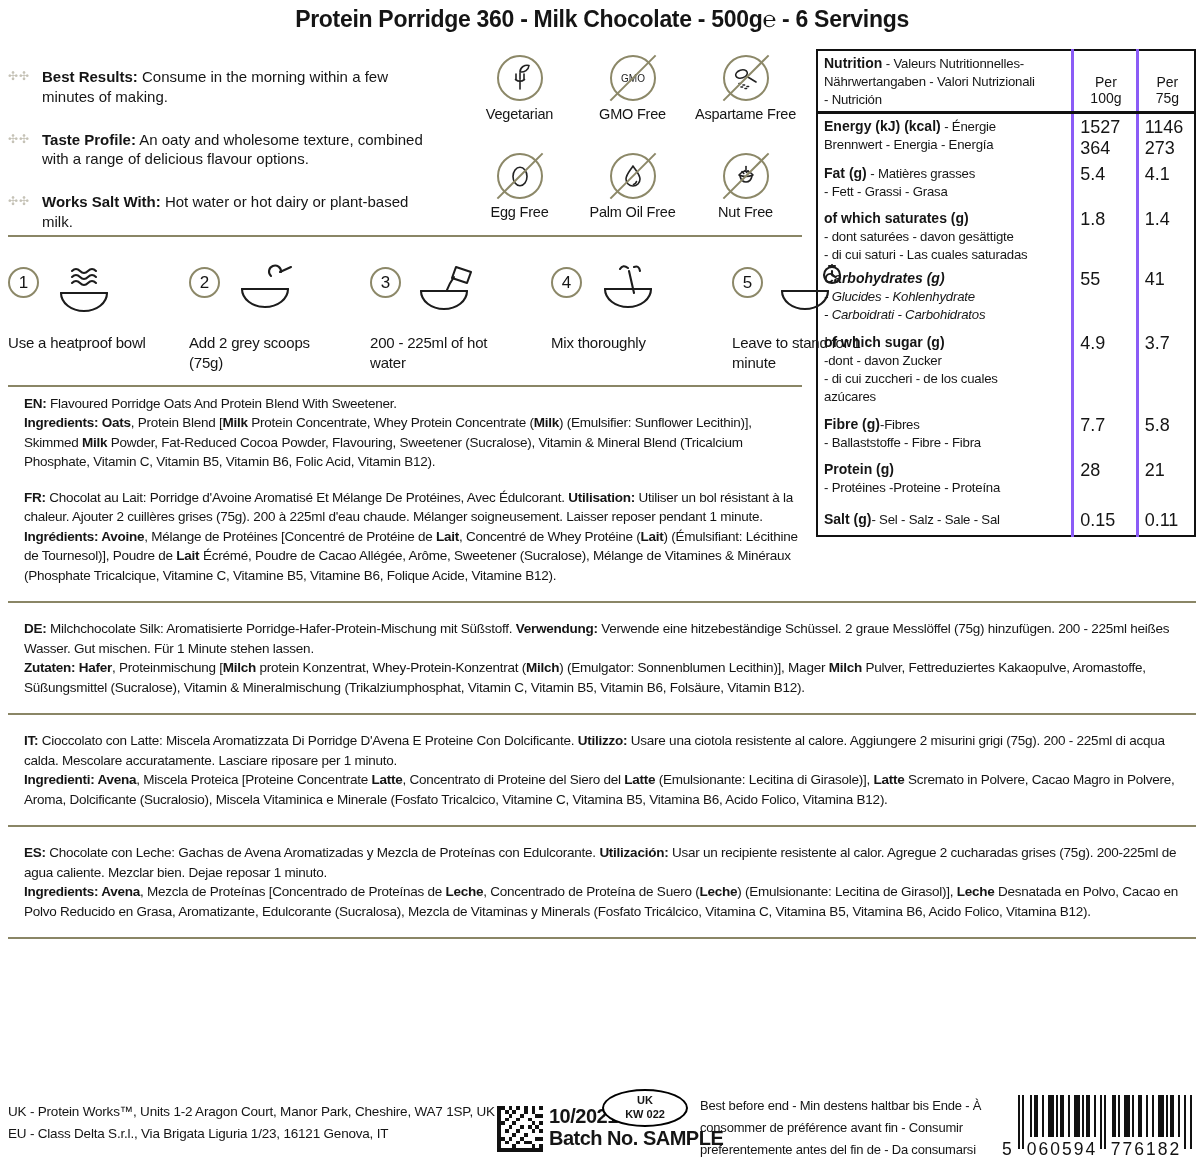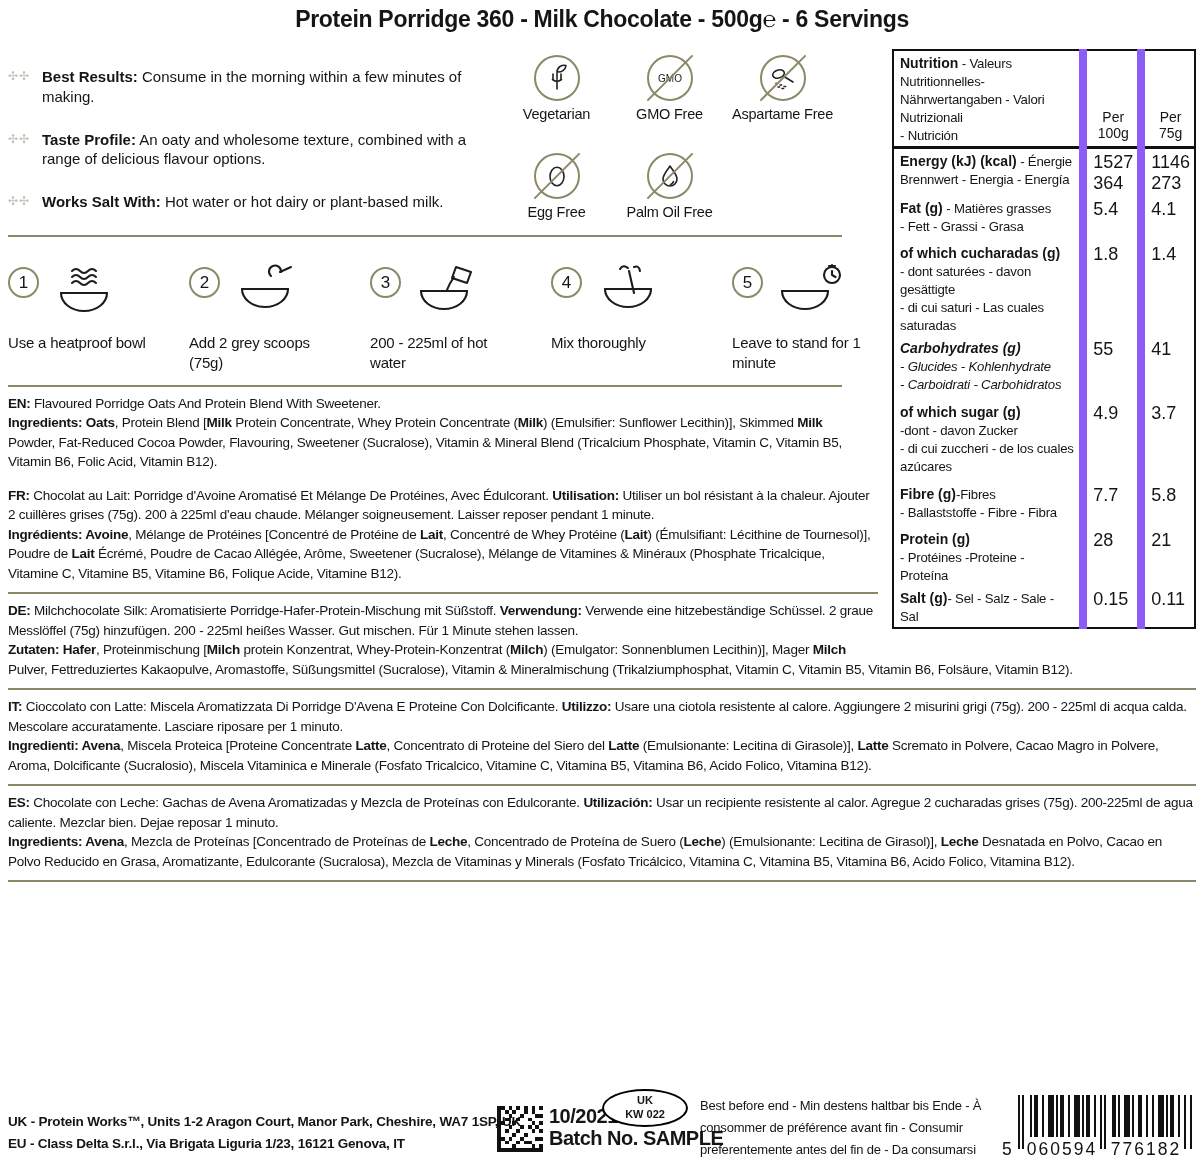--- a/index.html
+++ b/index.html
@@ -9,24 +9,24 @@
   }
   *{box-sizing:border-box;margin:0;padding:0;}
   html,body{background:#fff;}
   body{font-family:"Liberation Sans",sans-serif;color:var(--ink);}
   .page{position:relative;width:1202px;height:1162px;background:#fff;overflow:hidden;padding:4px 6px 0 8px;}
 
   
   .title{text-align:center;font-size:23px;font-weight:bold;letter-spacing:-0.3px;margin-top:2px;margin-bottom:16px;}
 
   
-  .nutrition-wrap{float:right;width:304px;margin-left:14px;margin-bottom:22px;}
+  .nutrition-wrap{float:right;width:380px;margin-left:14px;margin-bottom:22px;}
   table.nutrition{width:100%;border-collapse:collapse;border:2px solid #111;}
   table.nutrition td,table.nutrition th{vertical-align:top;padding:3px 4px 2px 6px;text-align:left;font-weight:normal;}
-  table.nutrition .vline{border-left:8px solid #8b5cf6;margin-top:20px;}
+  table.nutrition .vline{border-left:3px solid #8b5cf6;margin-top:20px;}
   table.nutrition tr.head th{border-bottom:3px solid #111;}
   .nut-bold{font-weight:bold;font-size:14px;}
   .nut-rest{font-size:13.2px;white-space:pre-line;letter-spacing:-0.2px;}
   .nut-colhead{vertical-align:bottom !important;text-align:center !important;font-size:14px;padding-bottom:5px !important;}
   td.num{ text-align:right;padding-right:5px;font-size:18px;white-space:pre-line;}
   .rh{height:62px;} .r1{height:48px;} .r2{height:45px;} .r3{height:60px;} .r4{height:64px;font-style:italic;}
   .r5{height:82px;} .r6{height:45px;} .r7{height:50px;} .r8{height:29px;}
 
   
   .intro-row{display:flex;height:186px;margin-right:354px;}
@@ -48,29 +48,29 @@
   .step{width:181px;flex:none;}
   .step-top{display:flex;align-items:flex-start;height:62px;}
   .step-num{width:31px;height:31px;flex:none;border:2.5px solid var(--olive);border-radius:50%;display:flex;align-items:center;justify-content:center;font-size:17px;margin-top:4px;}
   .step-icon{margin-left:13px;}
   .step-label{margin-top:8px;font-size:15px;line-height:1.32;max-width:142px;letter-spacing:-0.2px;}
   svg.lineart{stroke:#1c1c1c;fill:none;stroke-width:2.1;stroke-linecap:round;stroke-linejoin:round;}
   svg.glyph{stroke:#222;fill:none;stroke-width:1.6;stroke-linecap:round;stroke-linejoin:round;}
 
   
   .langs{font-size:13.5px;line-height:19.5px;letter-spacing:-0.25px;}
-  .lang-block{margin:0;}
+  .lang-block{margin:16px;}
   .lang-block .para{margin:0;}
   .mt-en{margin-top:7px;margin-right:354px;}
   .mt-fr{margin-top:14px;}
   .gap-div{margin-top:9px;margin-bottom:7px;}
 
   
   .footer{position:absolute;left:8px;right:6px;top:1085px;height:77px;}
-  .addr{position:absolute;left:0;top:26px;font-size:13.5px;line-height:1.65;letter-spacing:-0.2px;font-weight:bold;}
+  .addr{position:absolute;left:0;top:16px;font-size:13.5px;line-height:1.65;letter-spacing:-0.2px;}
   .dmx{position:absolute;left:489px;top:21px;}
   .batch{position:absolute;left:541px;top:21px;font-weight:bold;font-size:20px;line-height:1.08;letter-spacing:-0.5px;}
   .oval{position:absolute;left:594px;top:4px;width:86px;height:38px;border:2px solid #000000;border-radius:50%;background:#fff;display:flex;flex-direction:column;align-items:center;justify-content:center;font-size:11px;font-weight:bold;line-height:1.25;}
   .bb{position:absolute;left:692px;top:10px;width:316px;font-size:13px;line-height:1.68;letter-spacing:-0.2px;}
   .barcode{position:absolute;right:0;top:8px;}
   .barcode text{font-size:17.5px;letter-spacing:2px;fill:#111;font-family:"Liberation Sans",sans-serif;}
 </style>
 </head>
 <body>
 
@@ -101,21 +101,21 @@
         <td class="vline num">1146
 273</td>
       </tr>
       <tr>
         <td class="r2"><span class="nut-bold">Fat (g)</span><span class="nut-rest"> - Matières grasses
 - Fett - Grassi - Grasa</span></td>
         <td class="vline num">5.4</td>
         <td class="vline num">4.1</td>
       </tr>
       <tr>
-        <td class="r3"><span class="nut-bold">of which cucharadas (g)</span><span class="nut-rest">
+        <td class="r3"><span class="nut-bold">of which saturates (g)</span><span class="nut-rest">
 - dont saturées - davon gesättigte
 - di cui saturi - Las cuales saturadas</span></td>
         <td class="vline num">1.8</td>
         <td class="vline num">1.4</td>
       </tr>
       <tr>
         <td class="r4"><span class="nut-bold">Carbohydrates (g)</span><span class="nut-rest">
 - Glucides - Kohlenhydrate
 - Carboidrati - Carbohidratos</span></td>
         <td class="vline num">55</td>
@@ -205,20 +205,31 @@
         <div class="badge-label">Egg Free</div>
       </div>
       <div class="badge">
         <div class="badge-circle slashed">
           <svg class="glyph" width="28" height="28" viewBox="0 0 28 28">
             <path d="M14 4 c-4 6 -7 9 -7 13 a7 7 0 0 0 14 0 c0 -4 -3 -7 -7 -13 z"></path>
             <path d="M17.5 19.5 a4 4 0 0 1 -3 3"></path>
           </svg>
         </div>
         <div class="badge-label">Palm Oil Free</div>
+      </div>
+      <div class="badge">
+        <div class="badge-circle slashed">
+          <svg class="glyph" width="28" height="28" viewBox="0 0 28 28">
+            <path d="M14 7.5 v-3"></path>
+            <path d="M7 13 q7 -8 14 0 q-7 3 -14 0 z"></path>
+            <path d="M8 14 a6.2 8 0 0 0 12 0"></path>
+            <path d="M10 9.5 l1.8 2 M13 8.5 l1.8 2 M16 8.8 l1.8 2"></path>
+          </svg>
+        </div>
+        <div class="badge-label">Nut Free</div>
       </div>
     </div>
   </div>
 
   <hr class="divider cut">
 
   <div class="instructions">
     <div class="step">
       <div class="step-top">
         <div class="step-num">1</div>

